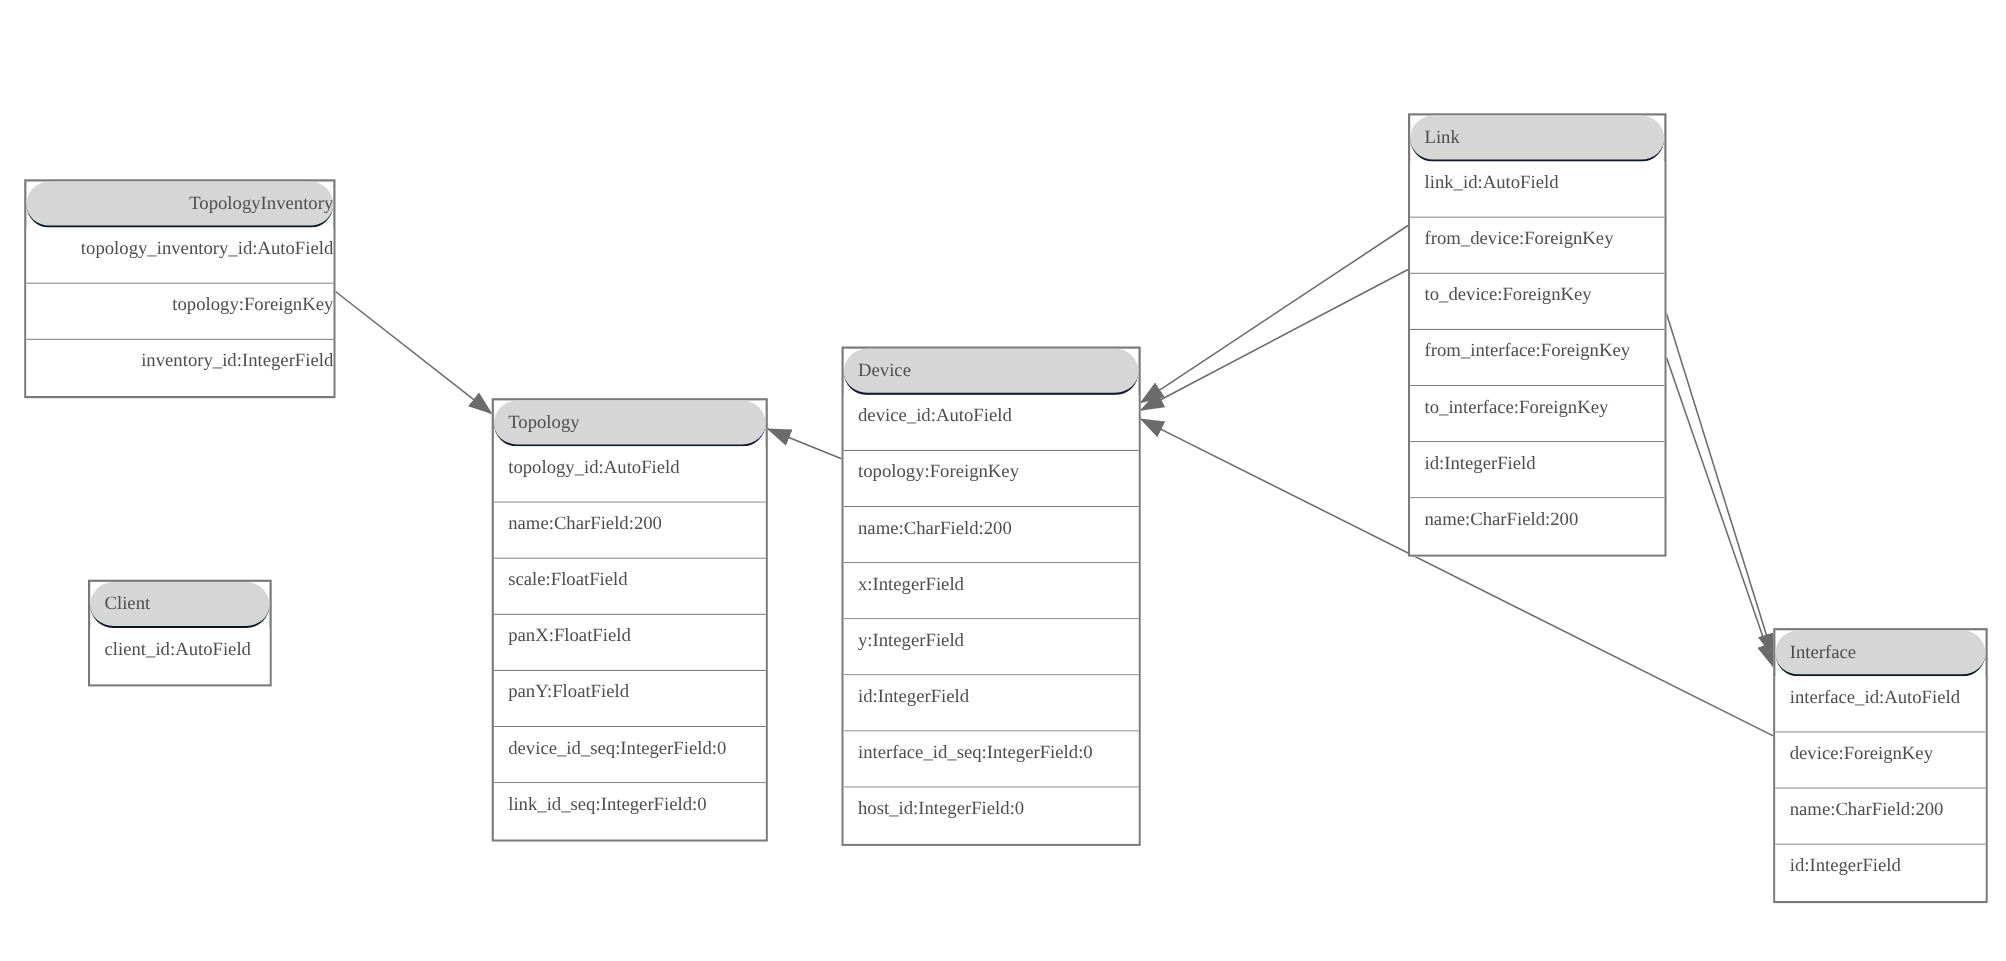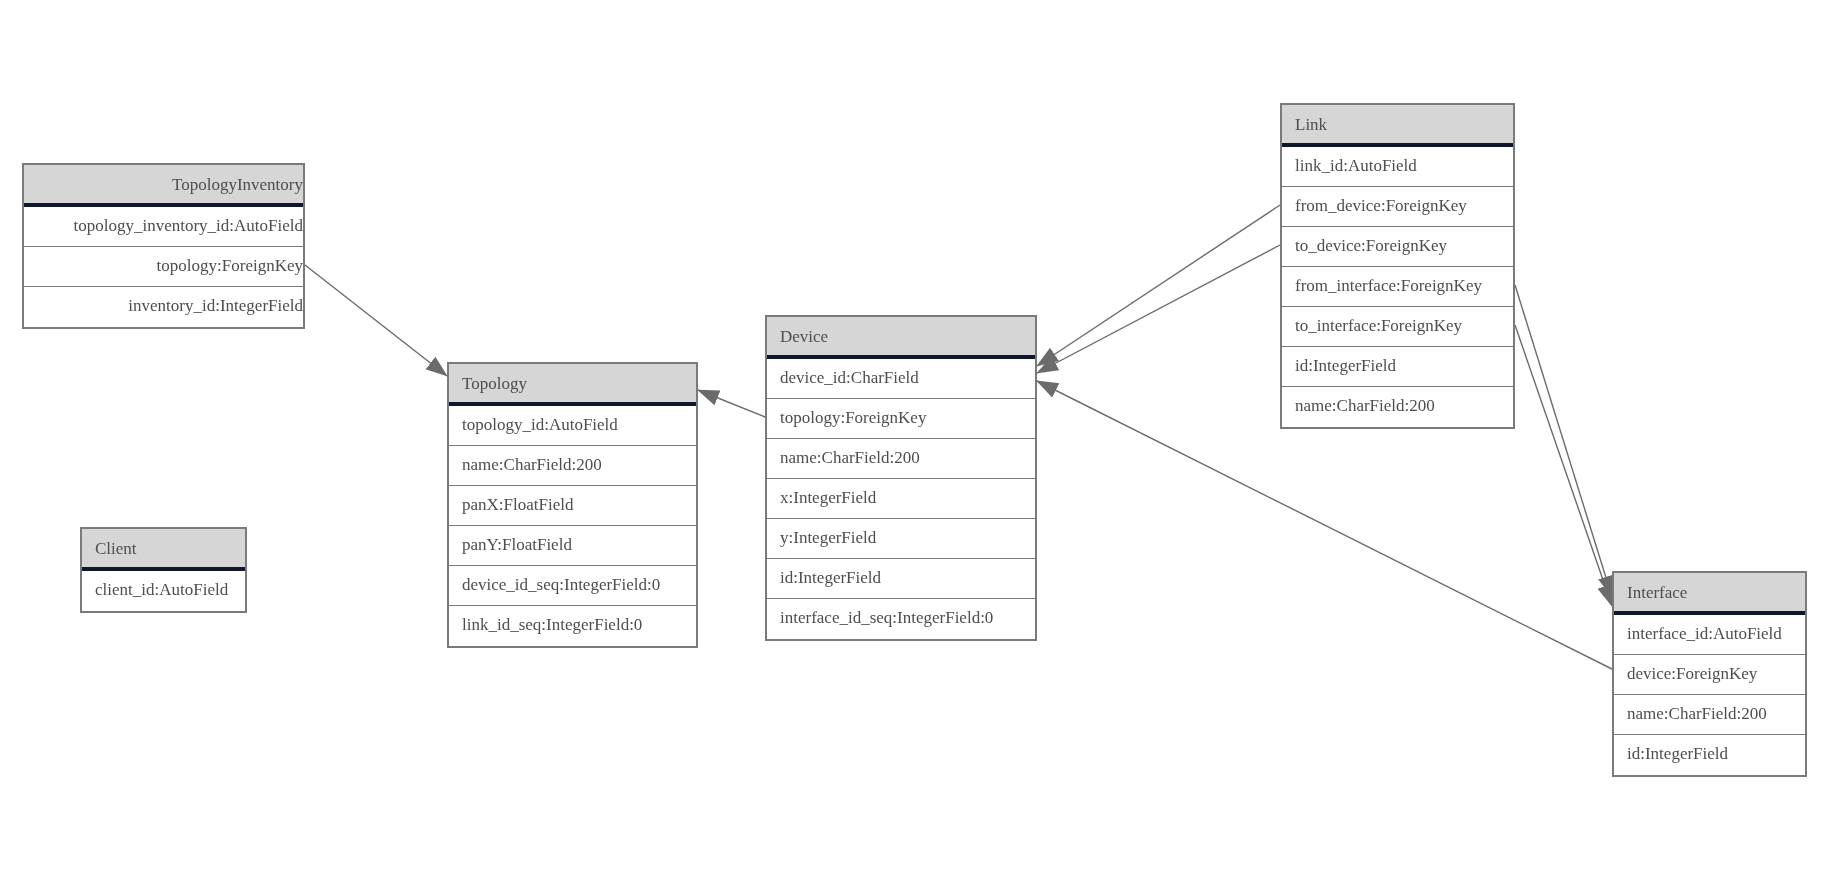--- a/index.html
+++ b/index.html
@@ -25,30 +25,31 @@
     position: absolute;
     box-sizing: border-box;
     border: 2px solid #7a7a7a;
     background: #ffffff;
   }
   .entity-header {
     box-sizing: border-box;
     height: 42px;
     line-height: 40px;
     background: #d6d6d6;
-    border-bottom: 4px solid #0f172a;
+    border-bottom: 2px solid #0f172a;
     color: #4e4e4e;
     font-size: 17px;
     padding-left: 13px;
     white-space: nowrap;
     overflow: hidden;
+    border-radius: 21px;
   }
   .entity-row {
     box-sizing: border-box;
-    height: 40px;
+    height: 51px;
     line-height: 38px;
     background: #ffffff;
     border-bottom: 1.5px solid #7a7a7a;
     color: #4e4e4e;
     font-size: 17px;
     padding-left: 13px;
     white-space: nowrap;
     overflow: hidden;
   }
   .entity-row:last-child {
@@ -79,38 +80,40 @@
       <div class="entity" style="left: 22px; top: 163px; width: 283px; text-align: right;">
         <div class="entity-header">TopologyInventory</div>
         <div class="entity-row">topology_inventory_id:AutoField</div>
         <div class="entity-row">topology:ForeignKey</div>
         <div class="entity-row">inventory_id:IntegerField</div>
       </div>
       <div class="entity" style="left: 447px; top: 318px; width: 251px; margin-top: 44px;">
         <div class="entity-header">Topology</div>
         <div class="entity-row">topology_id:AutoField</div>
         <div class="entity-row">name:CharField:200</div>
+        <div class="entity-row">scale:FloatField</div>
         <div class="entity-row">panX:FloatField</div>
         <div class="entity-row">panY:FloatField</div>
         <div class="entity-row">device_id_seq:IntegerField:0</div>
         <div class="entity-row">link_id_seq:IntegerField:0</div>
       </div>
       <div class="entity" style="left: 80px; top: 527px; width: 167px;">
         <div class="entity-header">Client</div>
         <div class="entity-row">client_id:AutoField</div>
       </div>
       <div class="entity" style="left: 765px; top: 315px; width: 272px;">
         <div class="entity-header">Device</div>
-        <div class="entity-row">device_id:CharField</div>
+        <div class="entity-row">device_id:AutoField</div>
         <div class="entity-row">topology:ForeignKey</div>
         <div class="entity-row">name:CharField:200</div>
         <div class="entity-row">x:IntegerField</div>
         <div class="entity-row">y:IntegerField</div>
         <div class="entity-row">id:IntegerField</div>
         <div class="entity-row">interface_id_seq:IntegerField:0</div>
+        <div class="entity-row">host_id:IntegerField:0</div>
       </div>
       <div class="entity" style="left: 1280px; top: 103px; width: 235px;">
         <div class="entity-header">Link</div>
         <div class="entity-row">link_id:AutoField</div>
         <div class="entity-row">from_device:ForeignKey</div>
         <div class="entity-row">to_device:ForeignKey</div>
         <div class="entity-row">from_interface:ForeignKey</div>
         <div class="entity-row">to_interface:ForeignKey</div>
         <div class="entity-row">id:IntegerField</div>
         <div class="entity-row">name:CharField:200</div>

